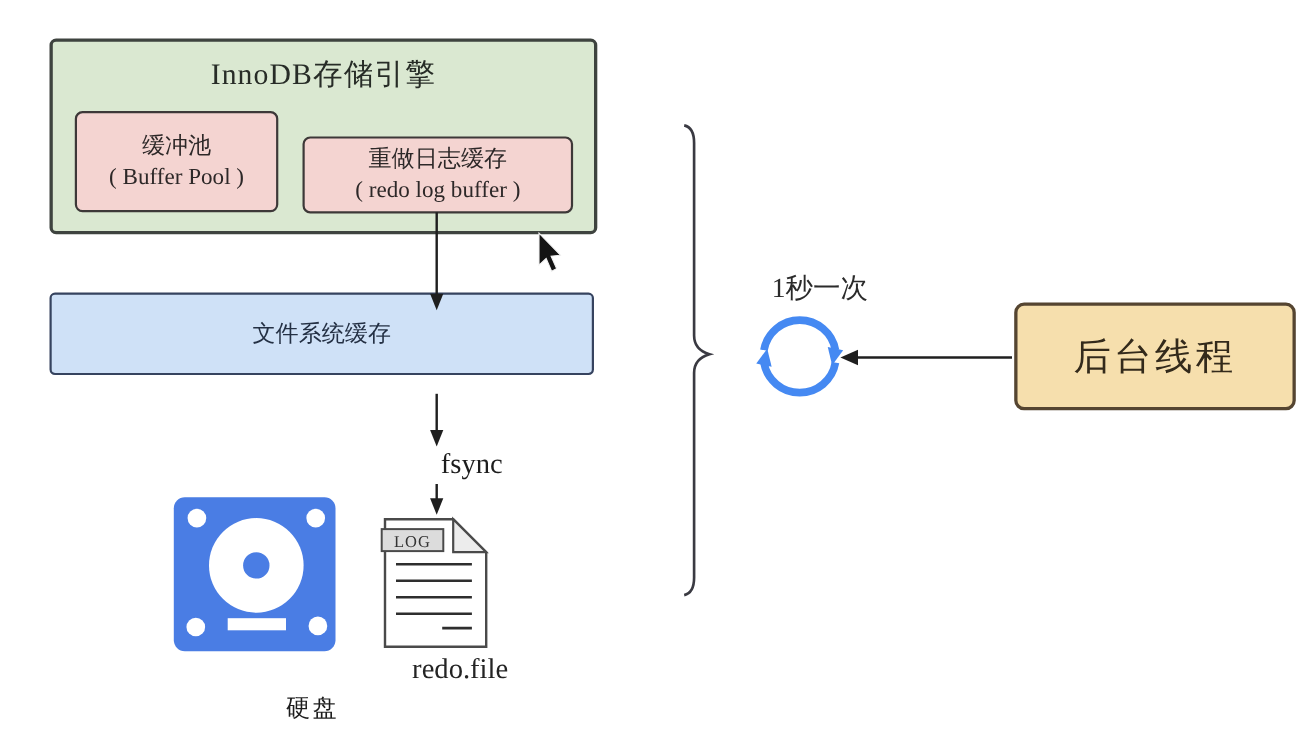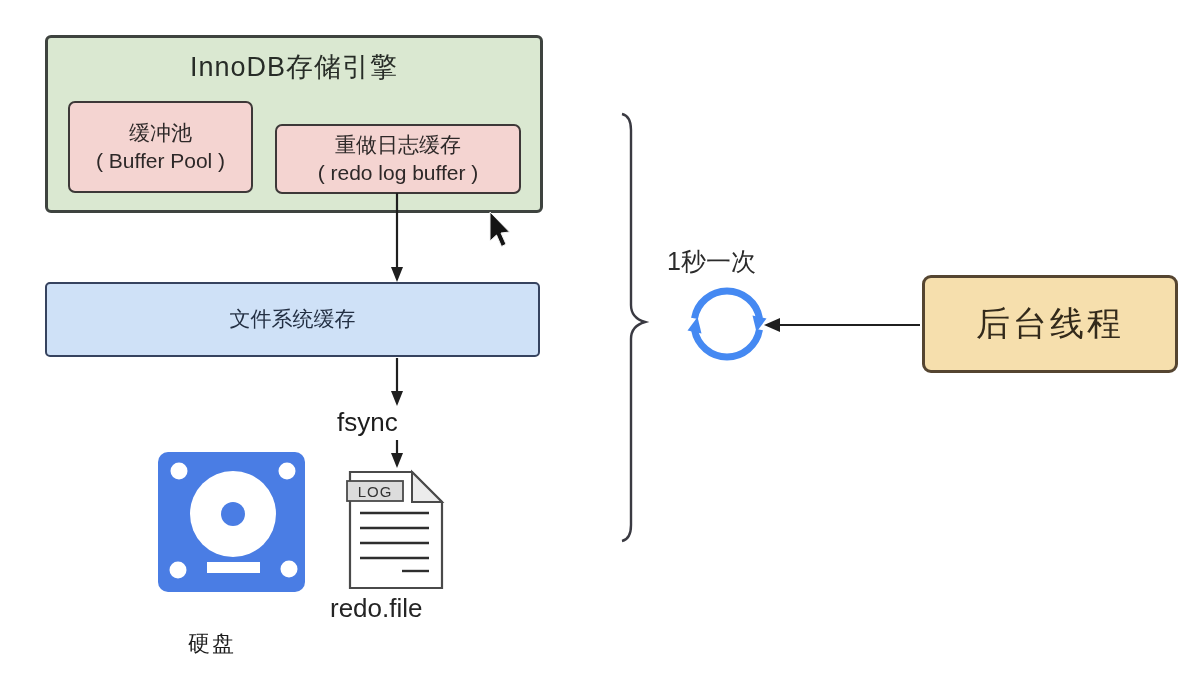--- a/index.html
+++ b/index.html
@@ -1,51 +1,51 @@
 <!DOCTYPE html>
 <html><head>
 <meta charset="utf-8">
 <style>
   html,body{margin:0;padding:0;background:#ffffff;}
   .page{
     position:relative;width:1193px;height:686px;background:#ffffff;overflow:hidden;
-    font-family:Liberation Sans, sans-serif;color:#222;
+    font-family:Liberation Serif, serif;color:#222;
   }
   .abs{position:absolute;box-sizing:border-box;}
   .center-col{display:flex;flex-direction:column;align-items:center;justify-content:center;text-align:center;}
 
   .innodb-box{
     left:45px;top:35px;width:498px;height:178px;
     background:#dae8d1;border:3px solid #3e433f;border-radius:6px;
   }
   .innodb-title{
     position:absolute;top:11px;left:0;right:0;text-align:center;
     font-size:27px;color:#272c27;letter-spacing:1px;
   }
   .pink-box{
     background:#f4d4d1;border:2.5px solid #3d3838;border-radius:7px;
     color:#2d2828;font-size:21px;line-height:1.32;
   }
   .buffer-pool-box{left:20px;top:63px;width:185px;height:92px;text-align:right;}
   .redo-buffer-box{left:227px;top:86px;width:246px;height:70px;}
 
   .pagecache-box{
-    left:45px;top:282px;width:495px;height:75px;
+    left:45px;top:266px;width:495px;height:75px;
     background:#cfe1f7;border:2.5px solid #36435f;border-radius:5px;
     color:#243044;font-size:21px;line-height:1.35;
   }
   .pagecache-en{font-size:22px;}
 
   .bgthread-box{
     left:922px;top:275px;width:256px;height:98px;
     background:#f6dfad;border:3px solid #554531;border-radius:9px;
     color:#332a1b;font-size:34px;letter-spacing:3px;
   }
 
-  .lbl{position:absolute;text-align:left;}
+  .lbl{position:absolute;text-align:right;}
   .fsync-lbl{left:337px;top:407px;width:120px;font-size:26px;color:#1d1d1d;}
   .redofile-lbl{left:330px;top:593px;width:132px;font-size:26px;color:#242424;}
   .disk-lbl{left:188px;top:629px;width:120px;font-size:22px;color:#1c1c1c;letter-spacing:2px;}
   .interval-lbl{left:667px;top:245px;width:122px;font-size:25px;color:#2b2b2b;}
 
   svg.overlay{position:absolute;left:0;top:0;z-index:5;pointer-events:none;}
   .box-z{z-index:2;}
 </style>
 </head>
 <body>

